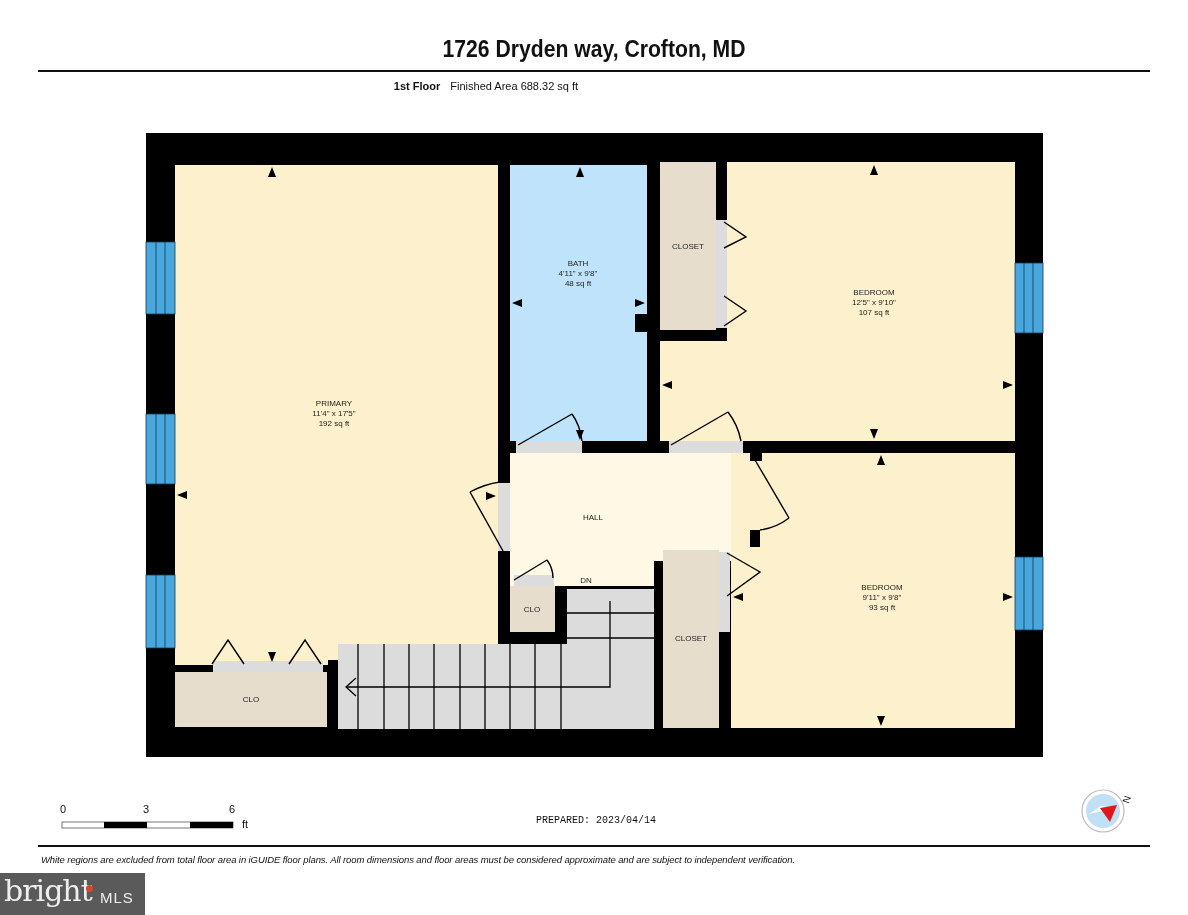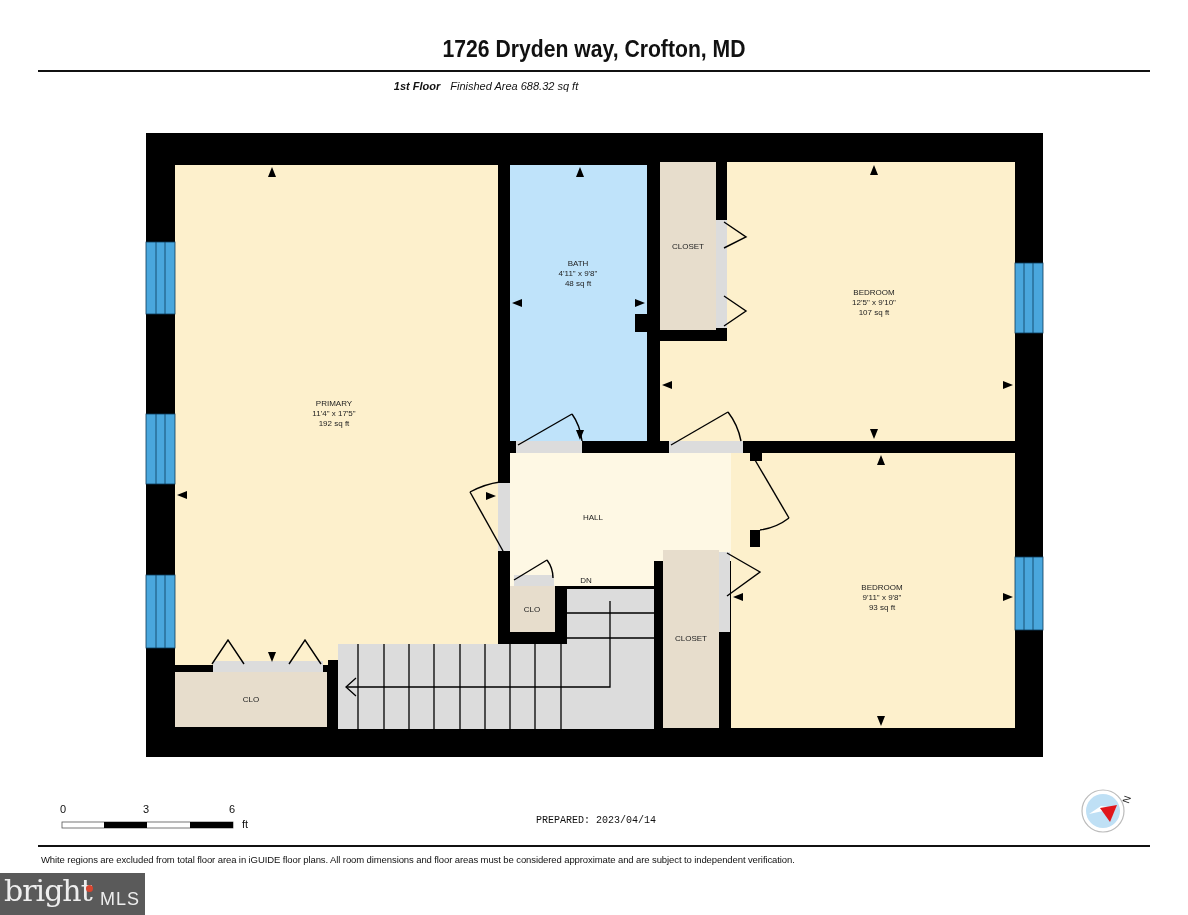--- a/index.html
+++ b/index.html
@@ -1,28 +1,28 @@
 <!DOCTYPE html>
 <html><head>
 <meta charset="utf-8">
 <style>
   html, body { margin:0; padding:0; background:#fff; }
   body { width:1188px; height:915px; position:relative; overflow:hidden; font-family:"Liberation Sans", sans-serif; color:#111; }
   .title { position:absolute; left:0; width:1188px; top:36px; text-align:center; font-size:23px; font-weight:bold; font-family:"Liberation Sans", sans-serif; transform:scaleX(0.92); }
   .rule { position:absolute; left:38px; width:1112px; height:2px; background:#111; }
-  .subtitle { position:absolute; top:80px; left:0; width:972px; text-align:center; font-size:11px;font-style:italic; }
+  .subtitle { position:absolute; top:80px; left:0; width:972px; text-align:center; font-size:11px; }
   .subtitle b { font-weight:bold; margin-right:10px; }
   .plan { position:absolute; left:0; top:0; }
   .roomlabel { font-family:"Liberation Sans", sans-serif; font-size:8px; fill:#222; text-anchor:middle; }
   .prepared { position:absolute; top:815px; left:536px; font-size:10px;font-family:Liberation Mono, monospace; }
-  .disclaimer { position:absolute; top:854px; left:41px; font-size:9.5px; letter-spacing:-0.1px; }
+  .disclaimer { position:absolute; top:854px; left:41px; font-size:9.5px; letter-spacing:-0.1px;font-style:italic; }
   .scale-label { position:absolute; font-size:11px; top:803px; }
   .logo { position:absolute; left:0; top:873px; width:145px; height:42px; background:#5a5a5a; color:#eee; }
   .logo .b { position:absolute; left:4px; top:0px; font-family:"DejaVu Serif", serif; font-size:30px; letter-spacing:-1px; }
-  .logo .m { position:absolute; left:100px; top:16px; font-size:18px; letter-spacing:1px; }
+  .logo .m { position:absolute; left:100px; top:16px; font-size:15px; letter-spacing:1px; }
   .logo .dot { position:absolute; left:86px; top:12px; width:7px; height:7px; border-radius:50%; background:#d8452f; }
 </style>
 </head>
 <body>
 
 <div class="title">1726 Dryden way, Crofton, MD</div>
 <div class="rule" style="top:70px;"></div>
 <div class="subtitle">
   <b>1st Floor</b><span>Finished Area 688.32 sq ft</span>
 </div>

